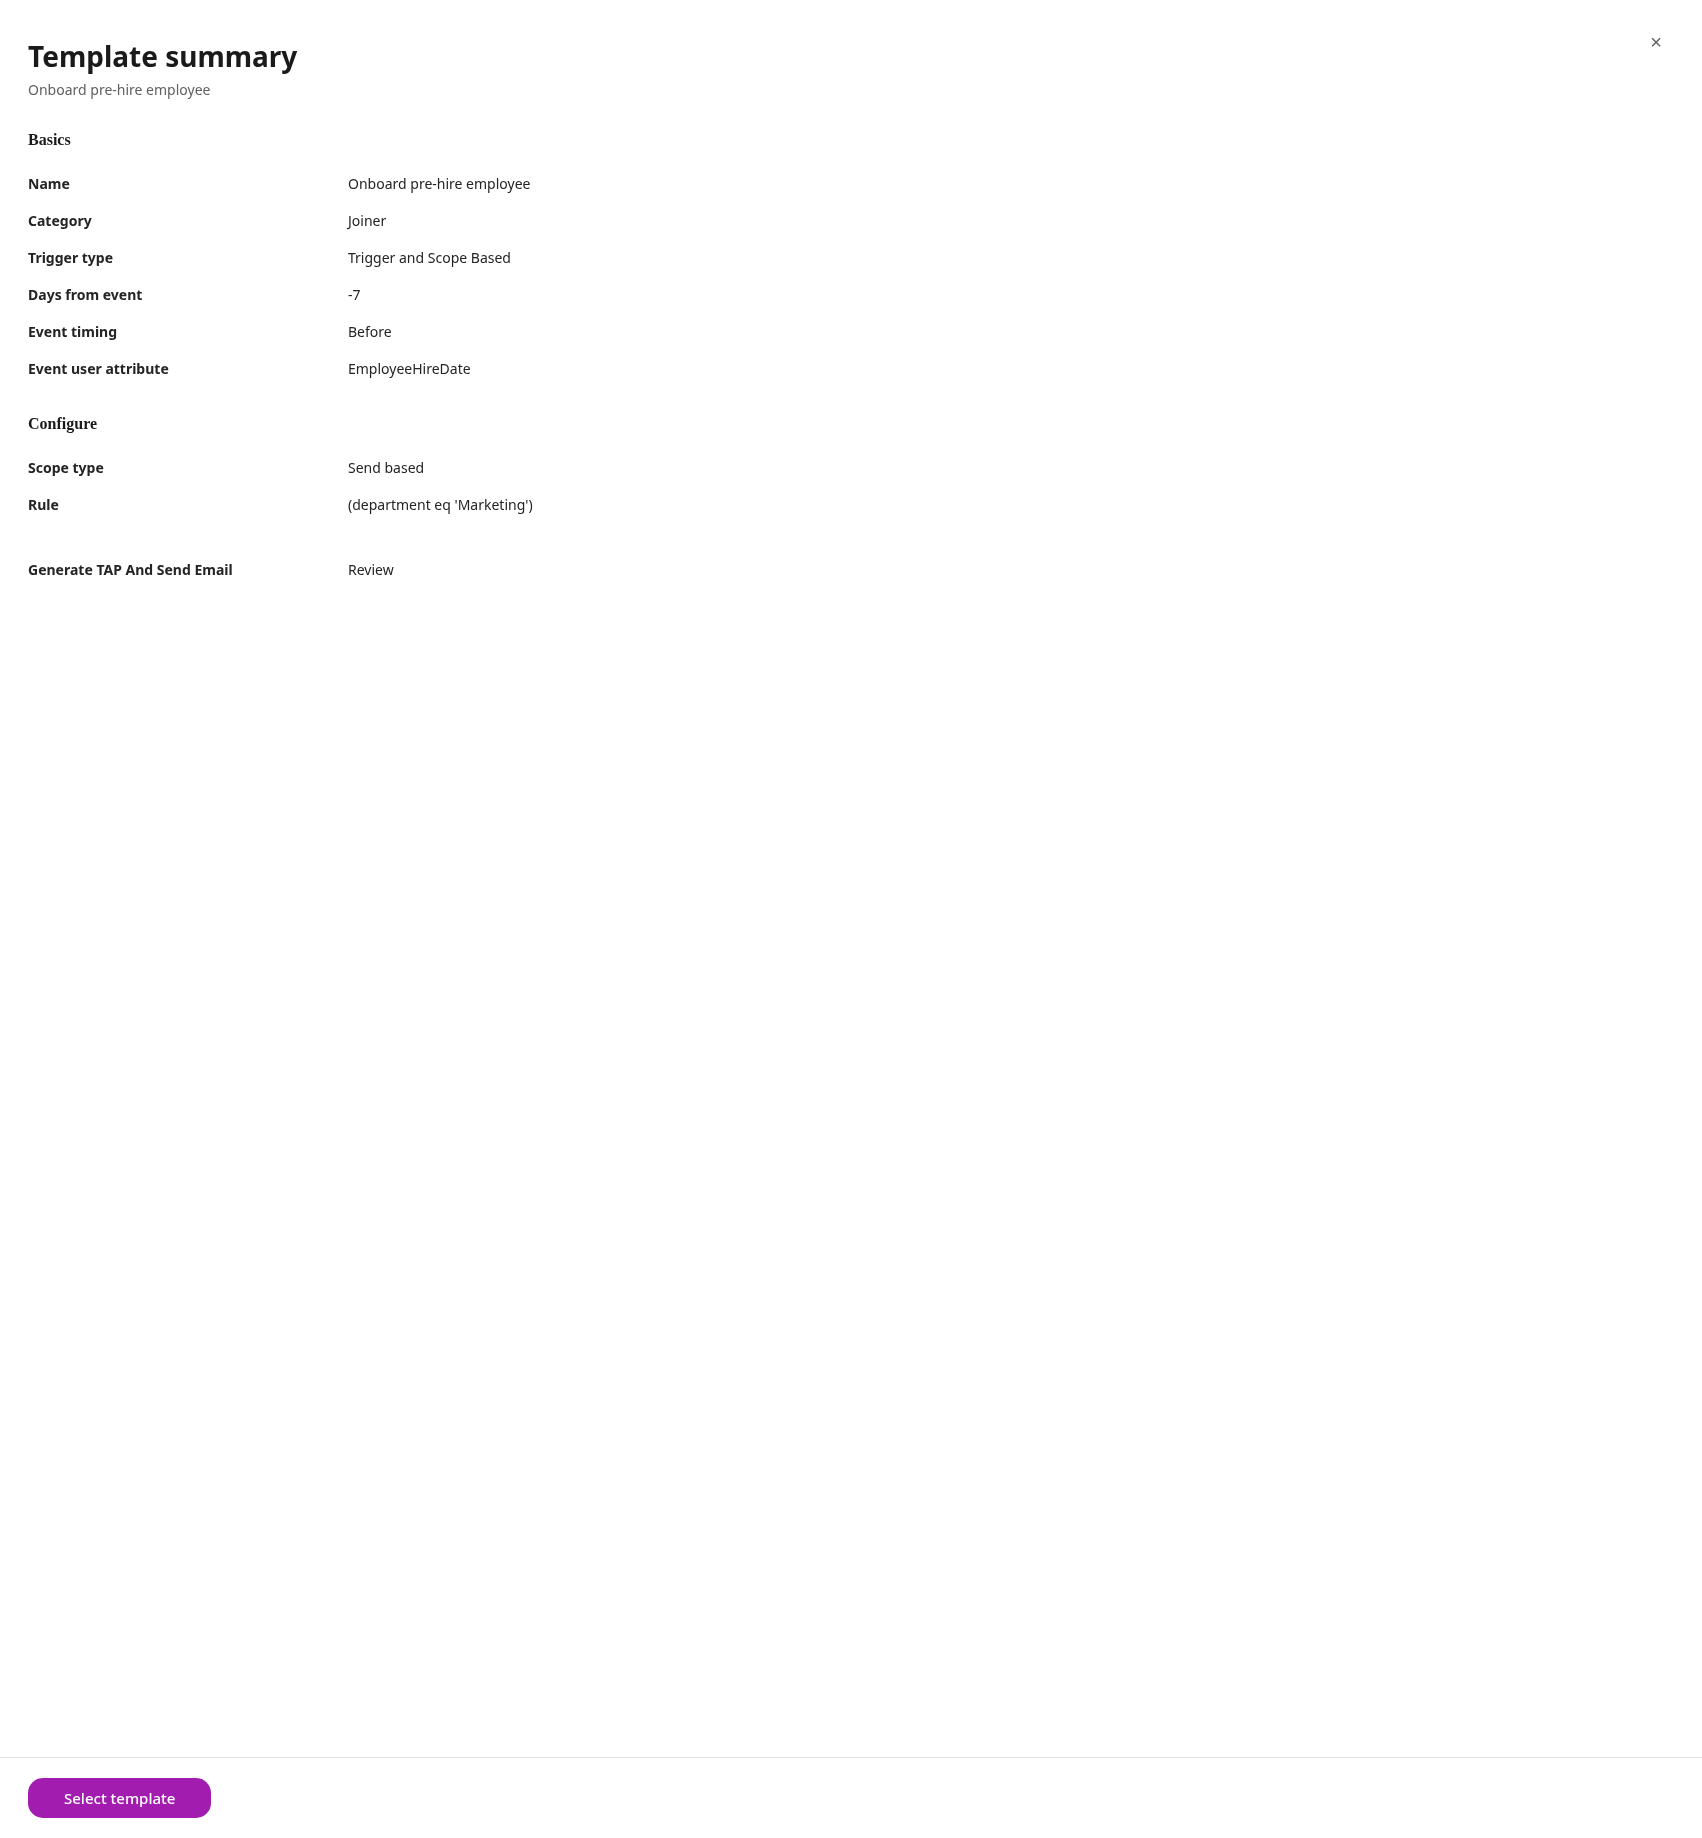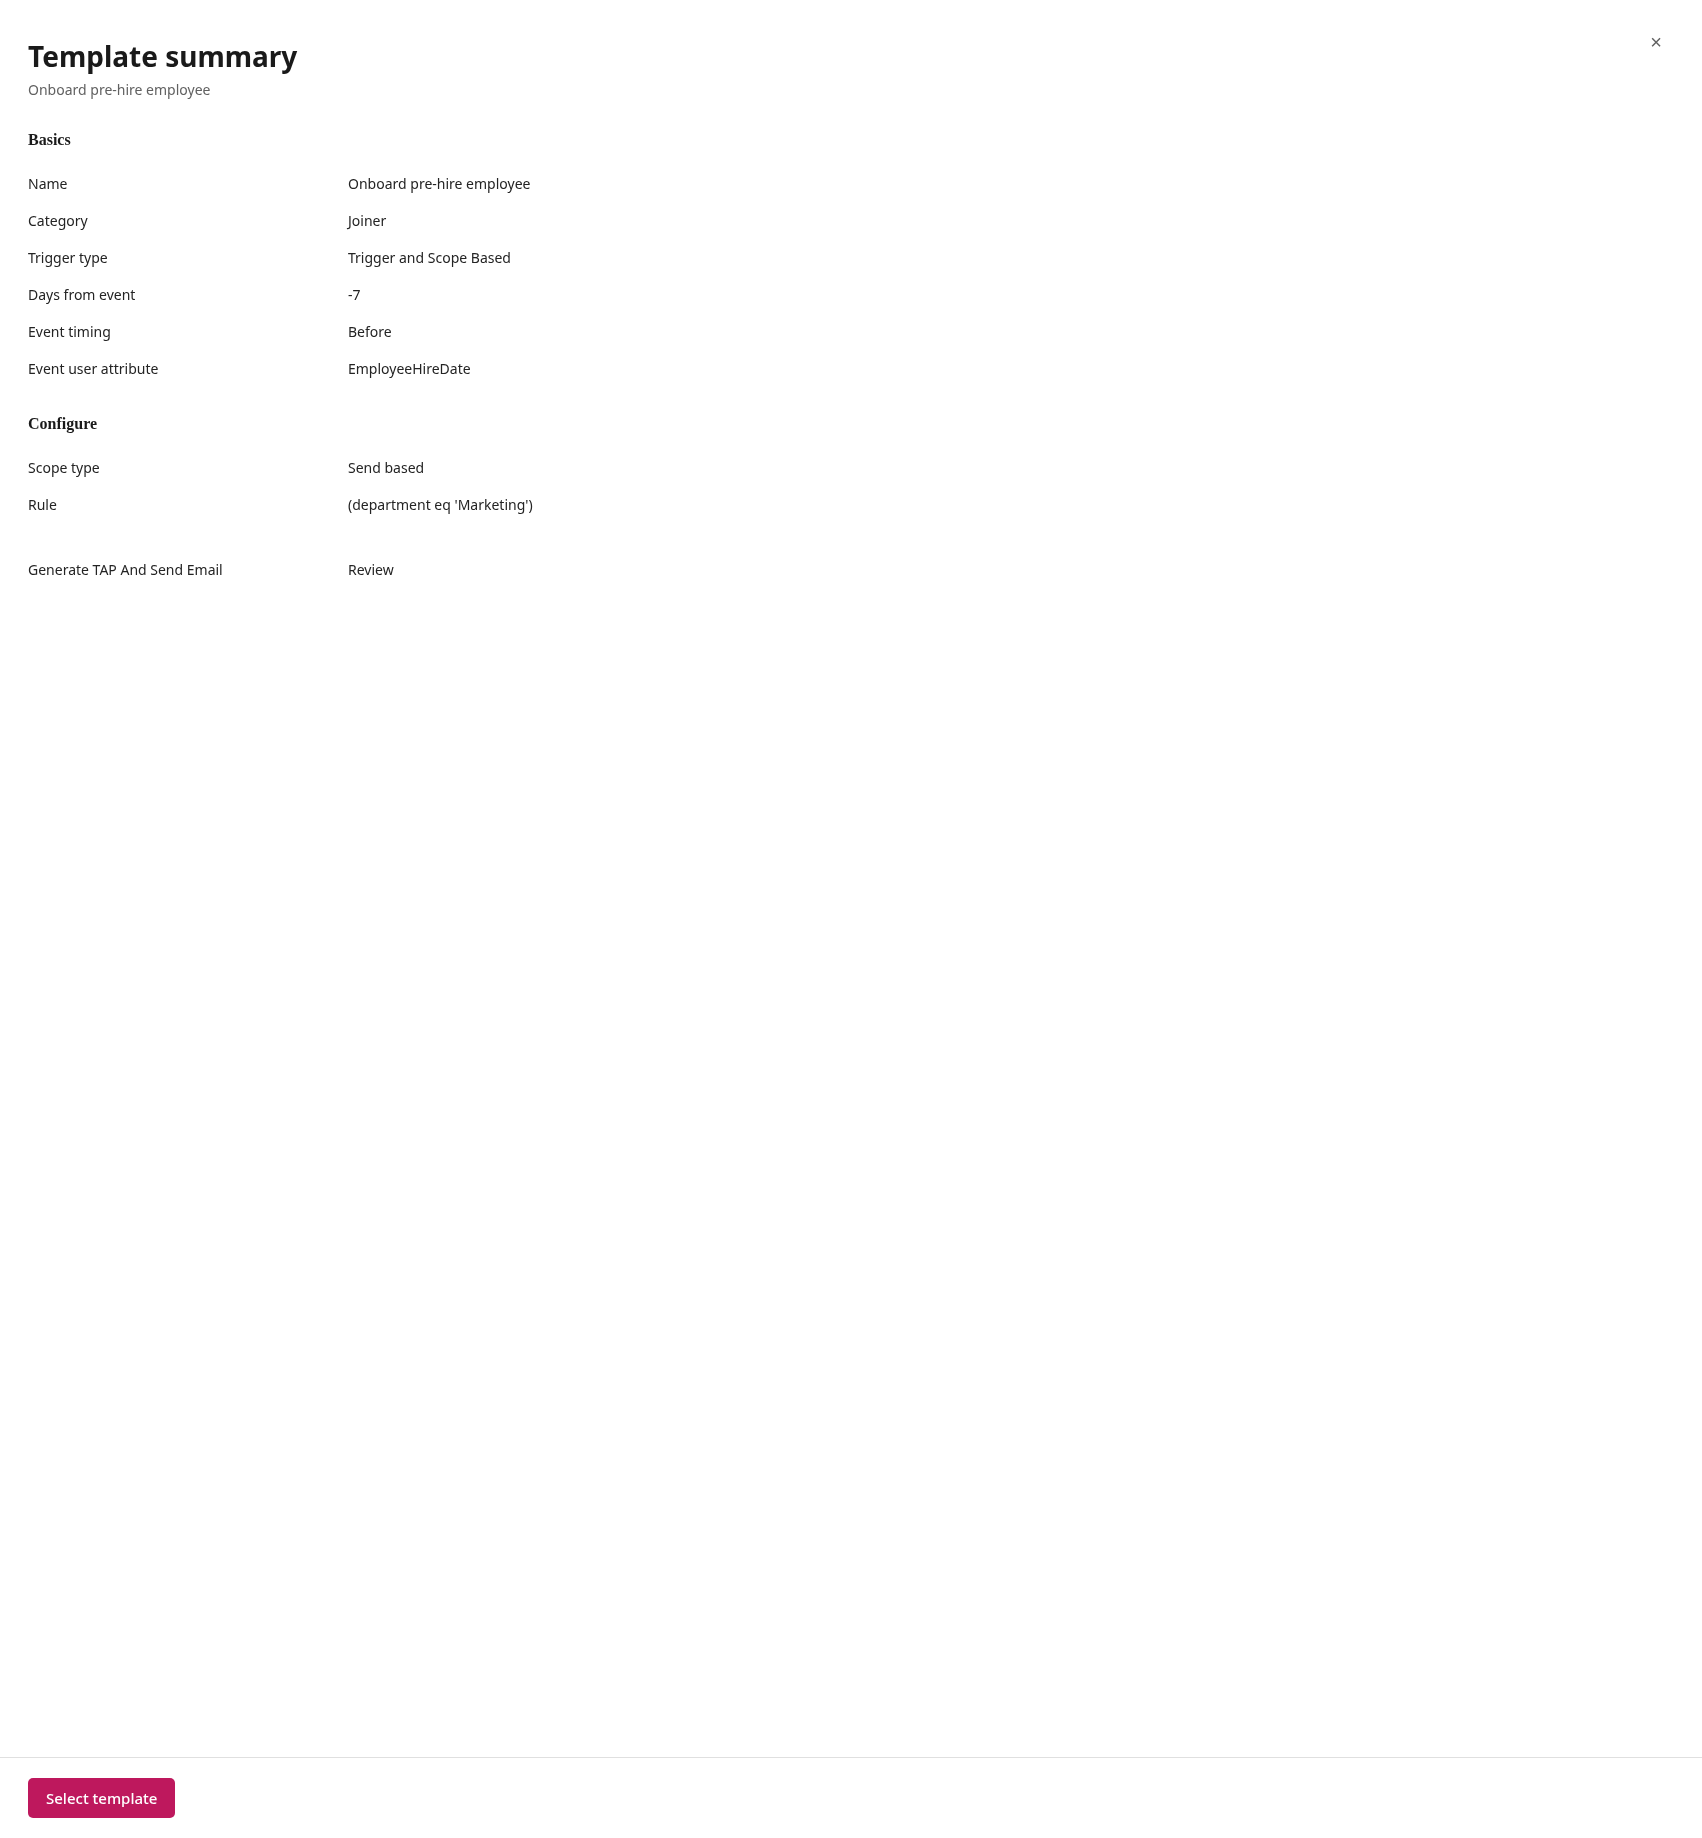--- a/index.html
+++ b/index.html
@@ -85,42 +85,42 @@
       align-items: flex-start;
       padding: 8px 0;
       font-size: 14px;
       line-height: 1.5;
     }
 
     .field-label {
       width: 320px;
       min-width: 320px;
       color: #242424;
-      font-weight: 400;
+      font-weight: 700;
     }
 
     .field-value {
       color: #242424;
       font-weight: 400;
       flex: 1;
     }
 
     .panel-footer {
       border-top: 1px solid #e0e0e0;
       padding: 20px 28px;
       display: flex;
       align-items: center;
     }
 
     .select-template-btn {
-      background: #be185d;
+      background: #a21caf;
       color: #fff;
       border: none;
-      border-radius: 5px;
-      padding: 10px 18px;
+      border-radius: 15px;
+      padding: 10px 36px;
       font-size: 15px;
       font-weight: 500;
       cursor: pointer;
       font-family: inherit;
     }
   </style>
 </head>
 <body>
 
 <div class="panel">

